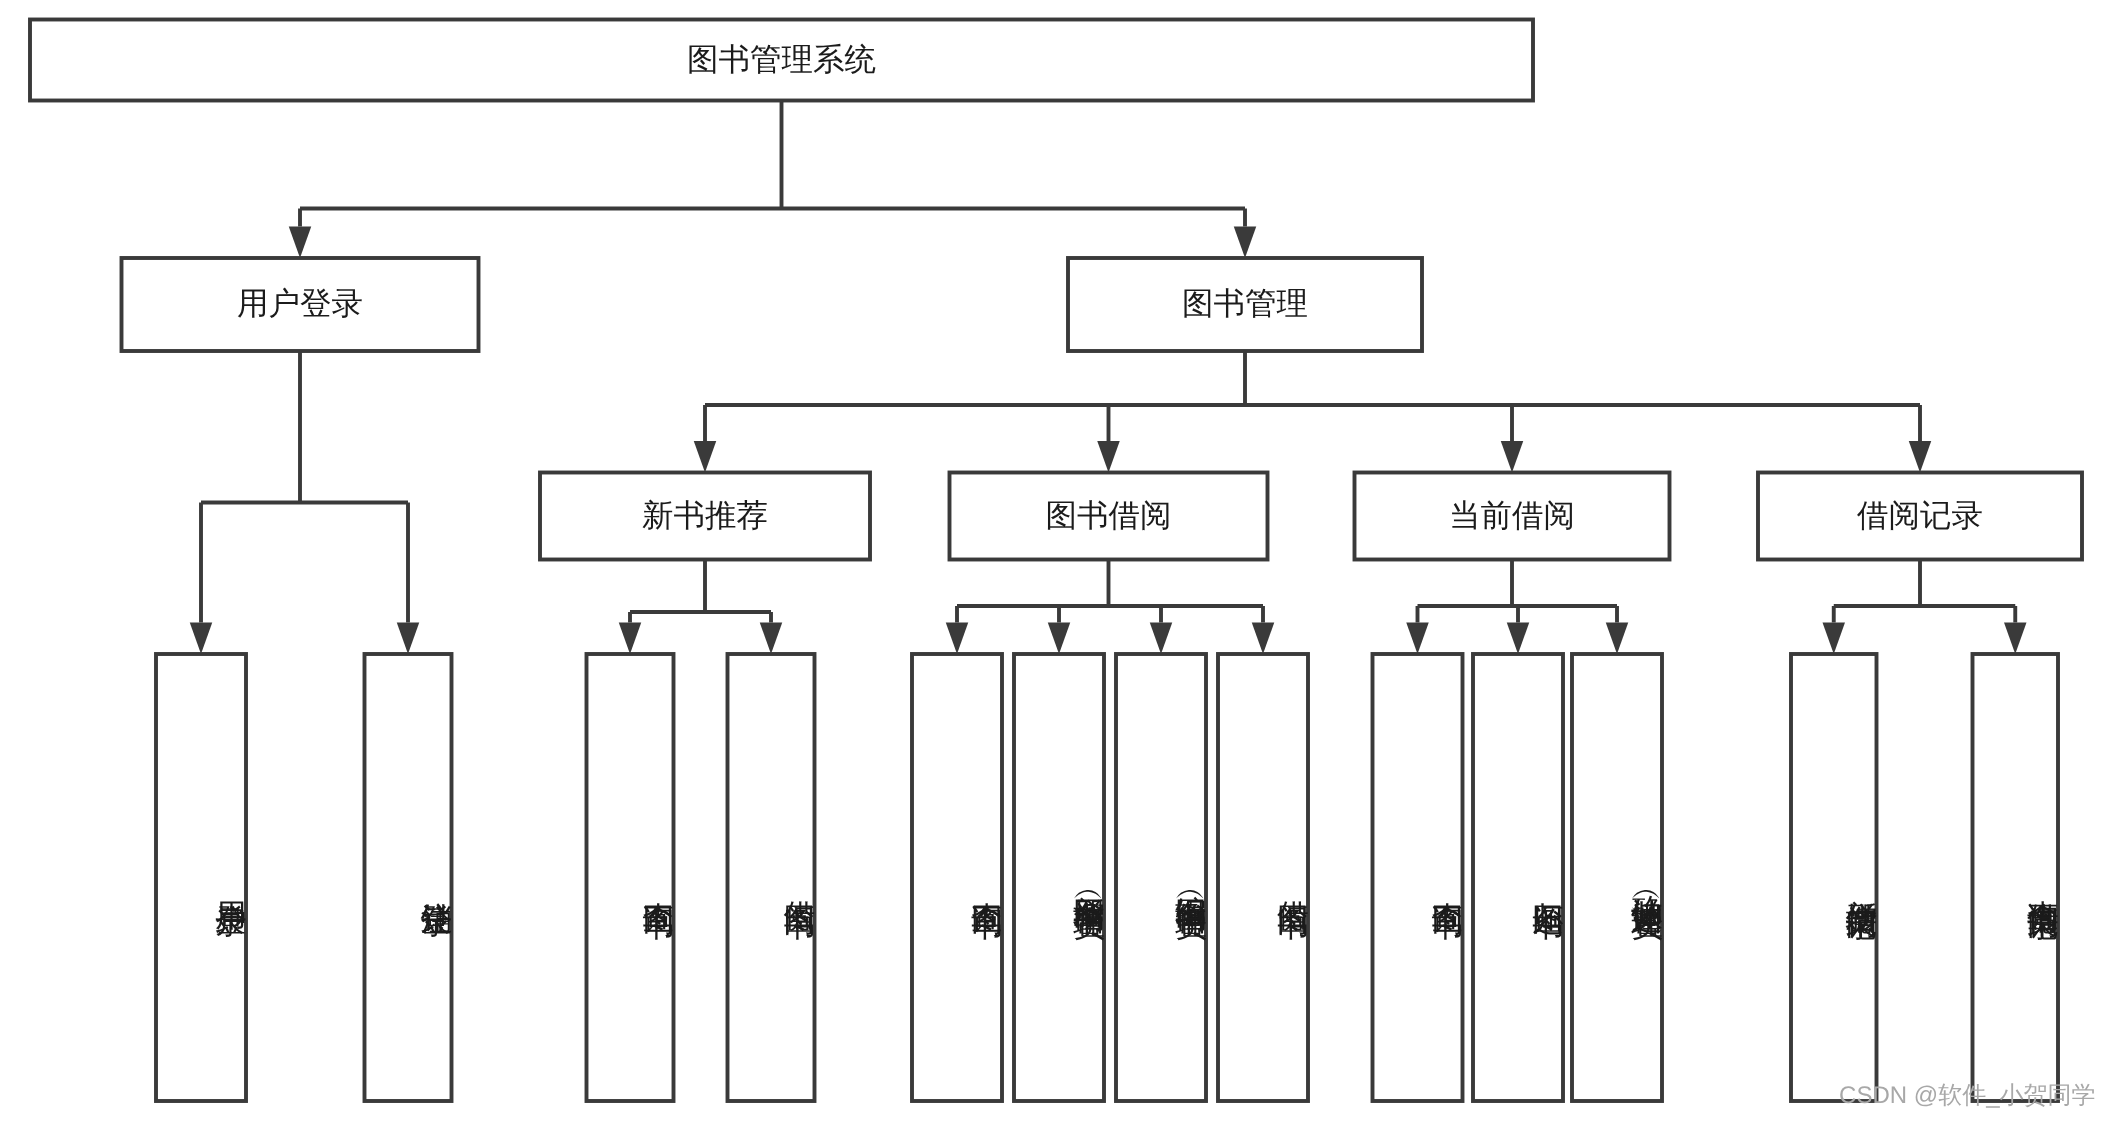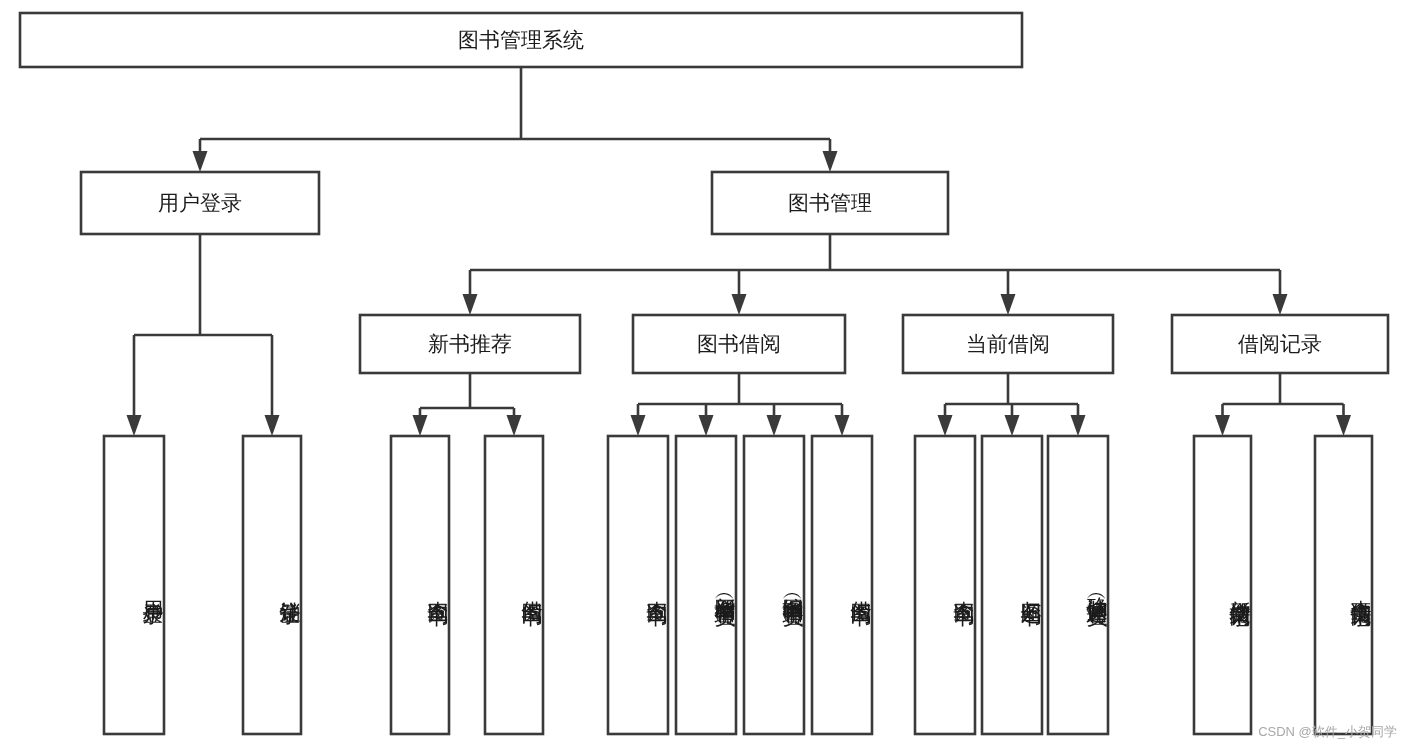--- a/index.html
+++ b/index.html
@@ -59,21 +59,21 @@
     line-height: 1.02;
     color: #1b1b1b;
     letter-spacing: 1.5px;
     white-space: nowrap;
     pointer-events: none;
   }
   .watermark {
     position: absolute;
     right: 8px;
     bottom: 6px;
-    font-size: 13px;
+    font-size: 16px;
     color: #a8a8a8;
     font-family: "Liberation Sans", "DejaVu Sans", sans-serif;
     white-space: nowrap;
   }
 </style>
 </head>
 <body>
 
 <div id="diagram-root">
 

